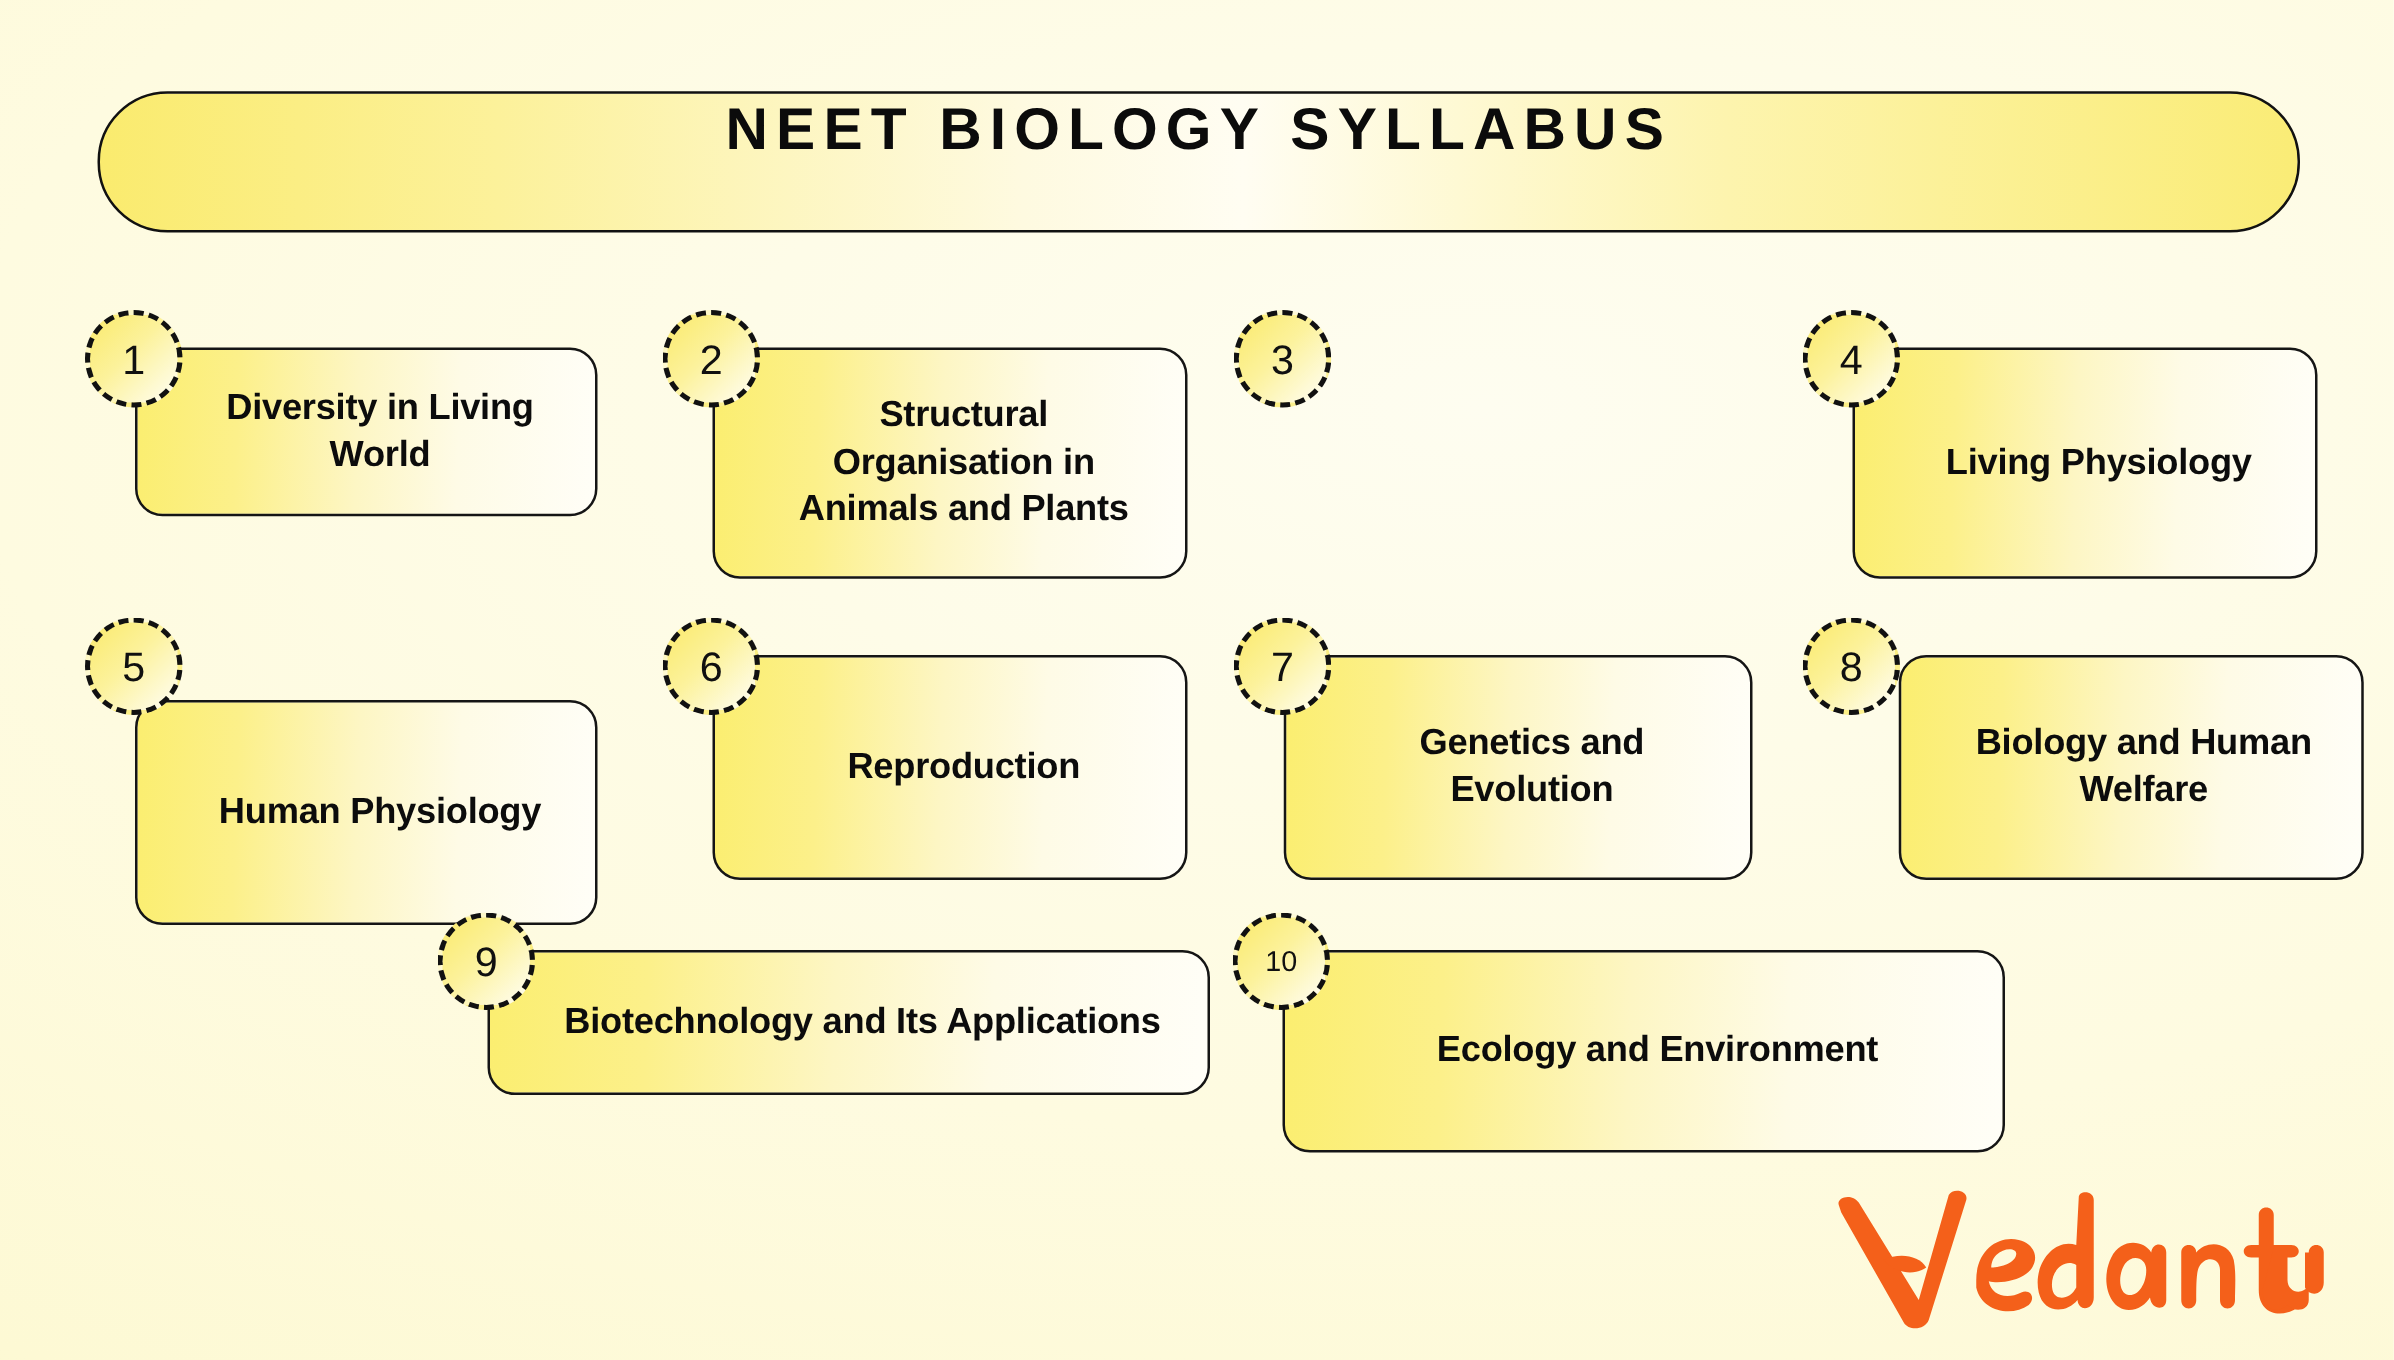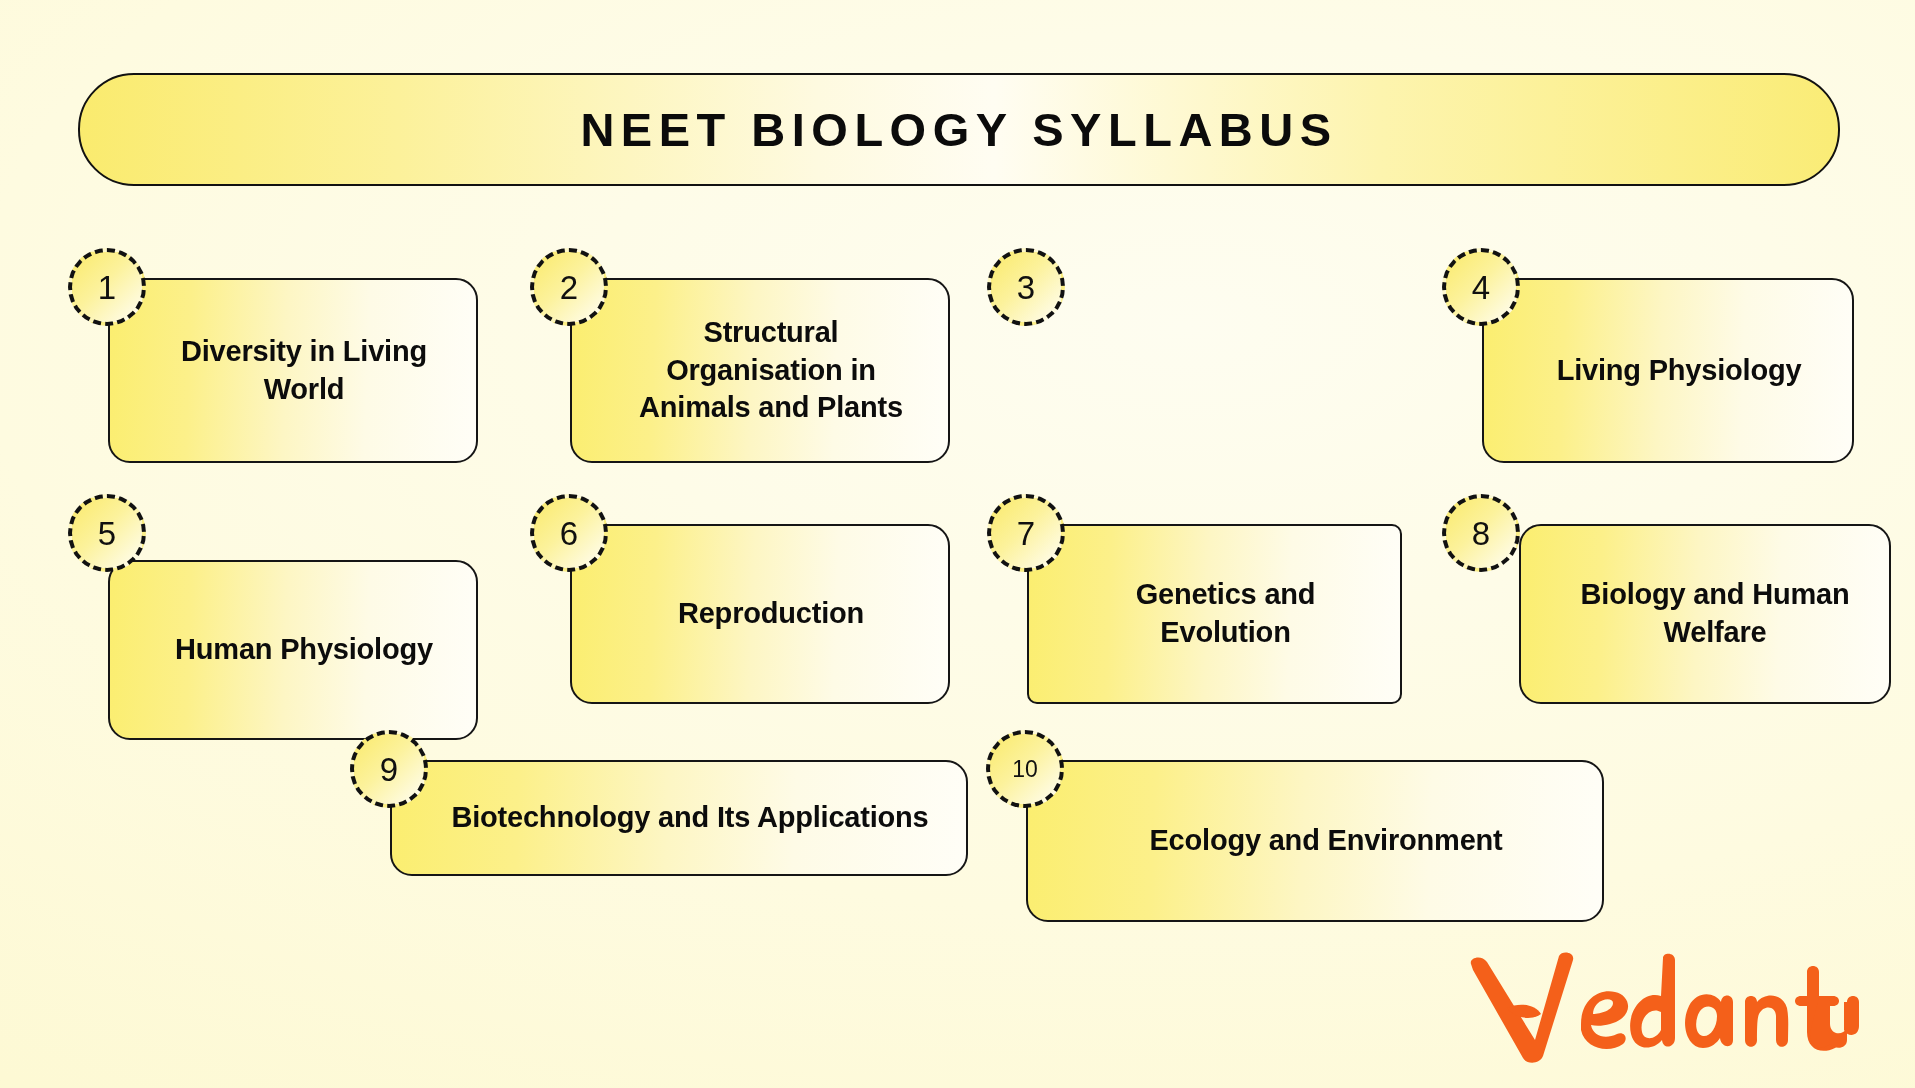--- a/index.html
+++ b/index.html
@@ -27,21 +27,20 @@
     border: 2.5px solid #111;
     border-radius: 56px;
     background: linear-gradient(90deg,
         #FAEB6E 0%,
         #FCF19A 18%,
         #FEFAE0 42%,
         #FFFDF2 52%,
         #FDF4AE 74%,
         #FAEC76 100%);
     display: flex;
-    align-items: center;
     justify-content: center;
   }
 
   #title-text {
     font-size: 47px;
     font-weight: 900;
     letter-spacing: 6.5px;
     color: #0B0B0B;
     text-transform: uppercase;
     white-space: nowrap;
@@ -114,21 +113,21 @@
   }
 </style>
 </head>
 <body>
 
 <div id="title-banner">
   <div id="title-text">NEET BIOLOGY SYLLABUS</div>
 </div>
 
 <div class="card-slot" style="left:68px; top:248px; width:420px; height:215px;">
-  <div class="card" style="width:370px; height:185px;">
+  <div class="card" style="width:370px; height:135px;">
     <div class="card-label">Diversity in Living World</div>
   </div>
   <div class="badge">
     <span class="badge-num">1</span>
   </div>
 </div>
 
 <div class="card-slot" style="left:530px; top:248px; width:420px; height:215px;">
   <div class="card" style="width:380px; height:185px;">
     <div class="card-label">Structural Organisation in Animals and Plants</div>
@@ -165,21 +164,21 @@
 <div class="card-slot" style="left:530px; top:494px; width:420px; height:215px;">
   <div class="card" style="width:380px; height:180px;">
     <div class="card-label">Reproduction</div>
   </div>
   <div class="badge">
     <span class="badge-num">6</span>
   </div>
 </div>
 
 <div class="card-slot" style="left:987px; top:494px; width:420px; height:215px;">
-  <div class="card" style="width:375px; height:180px;border-radius:10px;">
+  <div class="card" style="width:375px; height:180px;">
     <div class="card-label">Genetics and Evolution</div>
   </div>
   <div class="badge">
     <span class="badge-num">7</span>
   </div>
 </div>
 
 <div class="card-slot" style="left:1442px; top:494px; width:420px; height:215px;">
   <div class="card" style="width:372px; height:180px; padding-left:30px; padding-right:10px;margin-left:37px;">
     <div class="card-label">Biology and Human Welfare</div>

